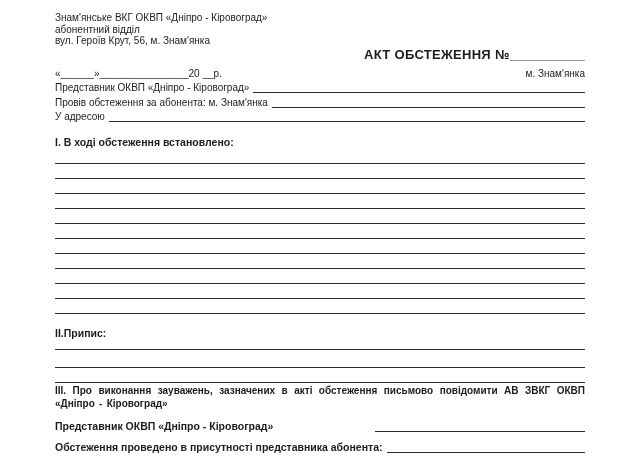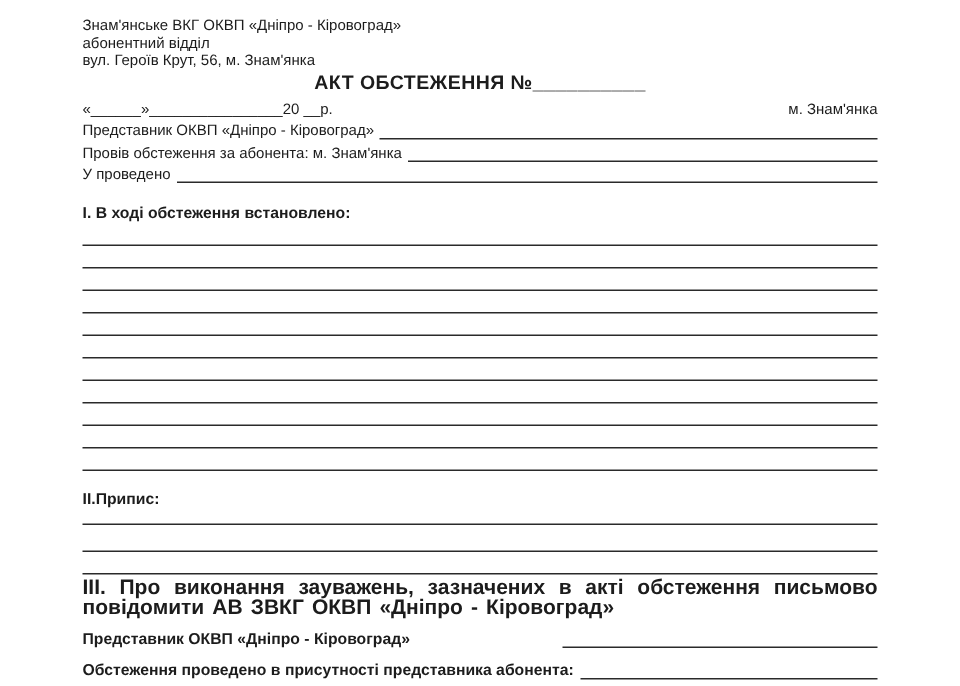--- a/index.html
+++ b/index.html
@@ -9,21 +9,21 @@
     box-sizing: border-box;
     padding: 12px 55px 0 55px;
     background: #ffffff;
     font-family: Liberation Sans, sans-serif;
     font-size: 10px;
     color: #1c1c1c;
     overflow: hidden;
   }
   .org div { line-height: 11.5px; white-space: nowrap; }
   .title {
-    text-align: center;
+    text-align: right;
     font-weight: bold;
     font-size: 13px;
     line-height: 16px;
     letter-spacing: 0.3px;
     white-space: nowrap;
   }
   .daterow {
     display: flex;
     justify-content: space-between;
     align-items: center;
@@ -44,21 +44,21 @@
     height: 14px; line-height: 14px;
     white-space: nowrap;
   }
   .lines .rule { height: 14px; border-bottom: 1.4px solid #2a2a2a; }
   .lines.s2 .rule { height: 17px; }
   .lines.s2 .rule:first-child { height: 9px; }
   .lines.s2 .rule:last-child { height: 14px; }
   .para3 {
     margin: 2px 0 0 0;
     font-weight: bold;
-    font-size: 14px;
+    font-size: 10px;
     line-height: 12.5px;
     text-align: justify;
     word-spacing: 1.5px;
   }
   .footer-row {
     display: flex;
     align-items: flex-end;
     font-weight: bold;
     font-size: 10.5px;
   }
@@ -94,21 +94,21 @@
     <span class="lbl">Представник ОКВП «Дніпро - Кіровоград»</span>
     <span class="fill"></span>
   </div>
 
   <div class="field-row">
     <span class="lbl">Провів обстеження за абонента: м. Знам'янка</span>
     <span class="fill"></span>
   </div>
 
   <div class="field-row">
-    <span class="lbl">У проведено</span>
+    <span class="lbl">У адресою</span>
     <span class="fill"></span>
   </div>
 
   <div class="sec-heading">І. В ході обстеження встановлено:</div>
 
   <div class="lines s1">
     <div class="rule"></div>
   <div class="rule"></div>
       <div class="rule"></div>
       <div class="rule"></div>

